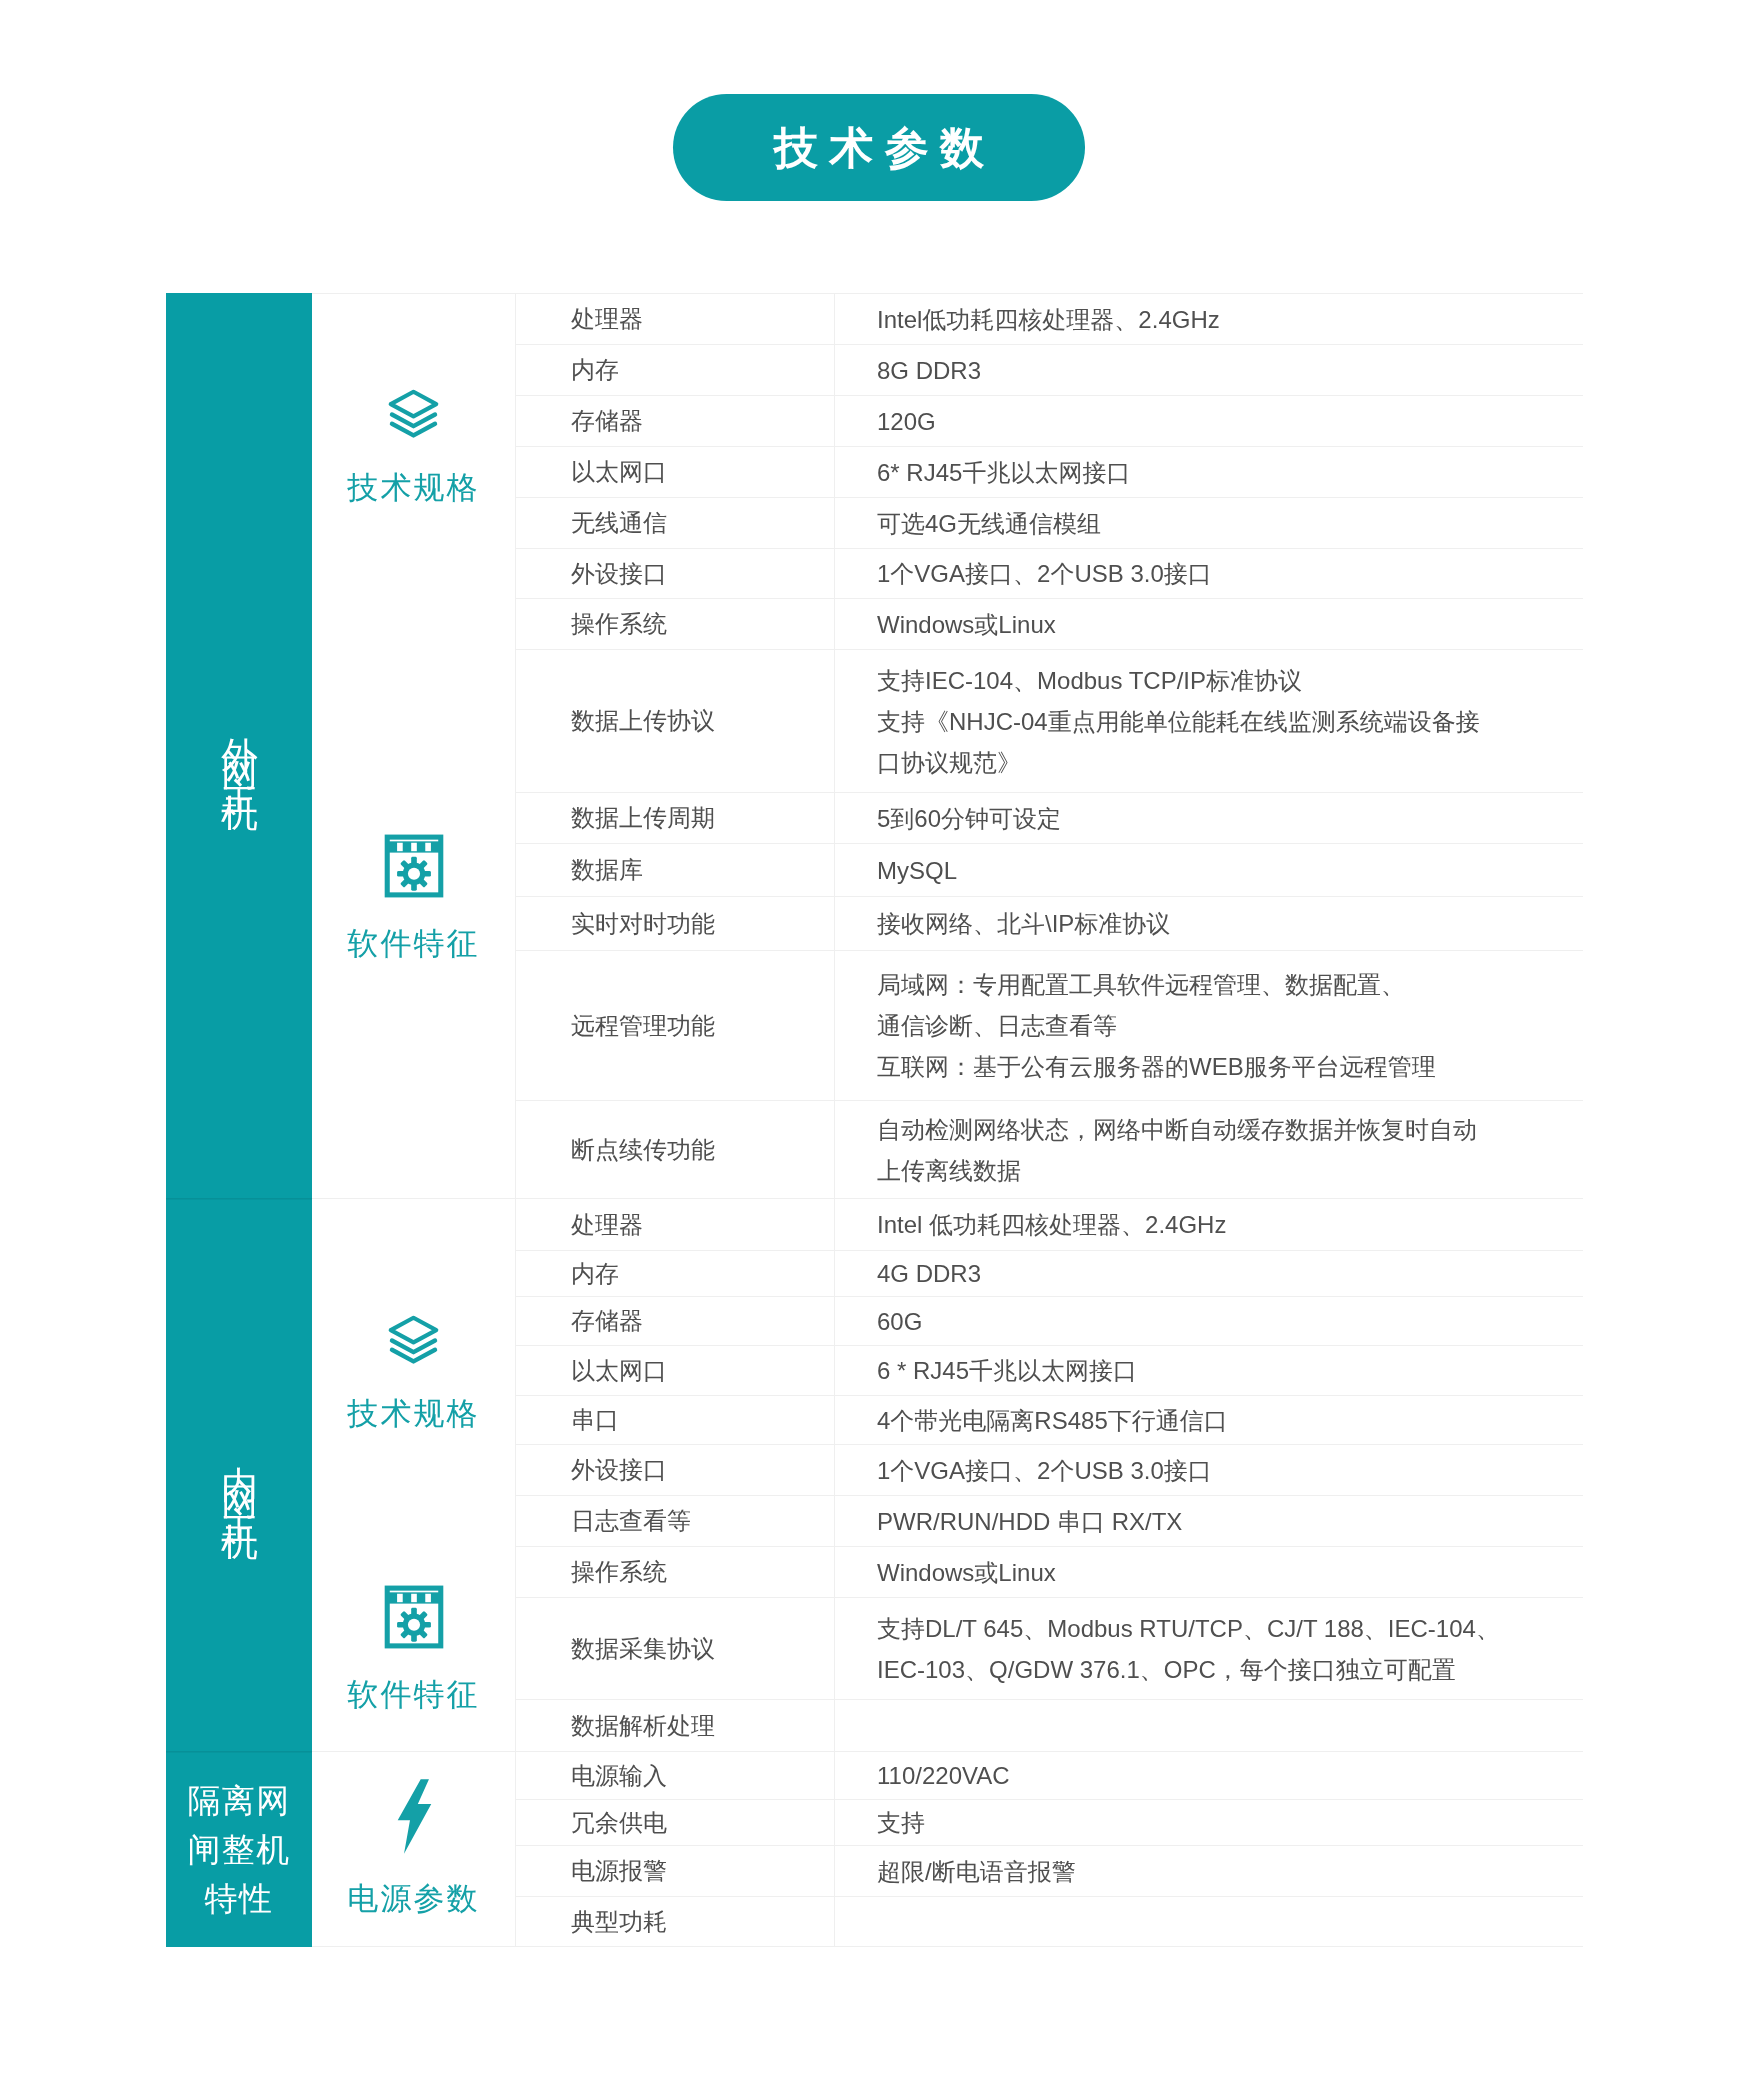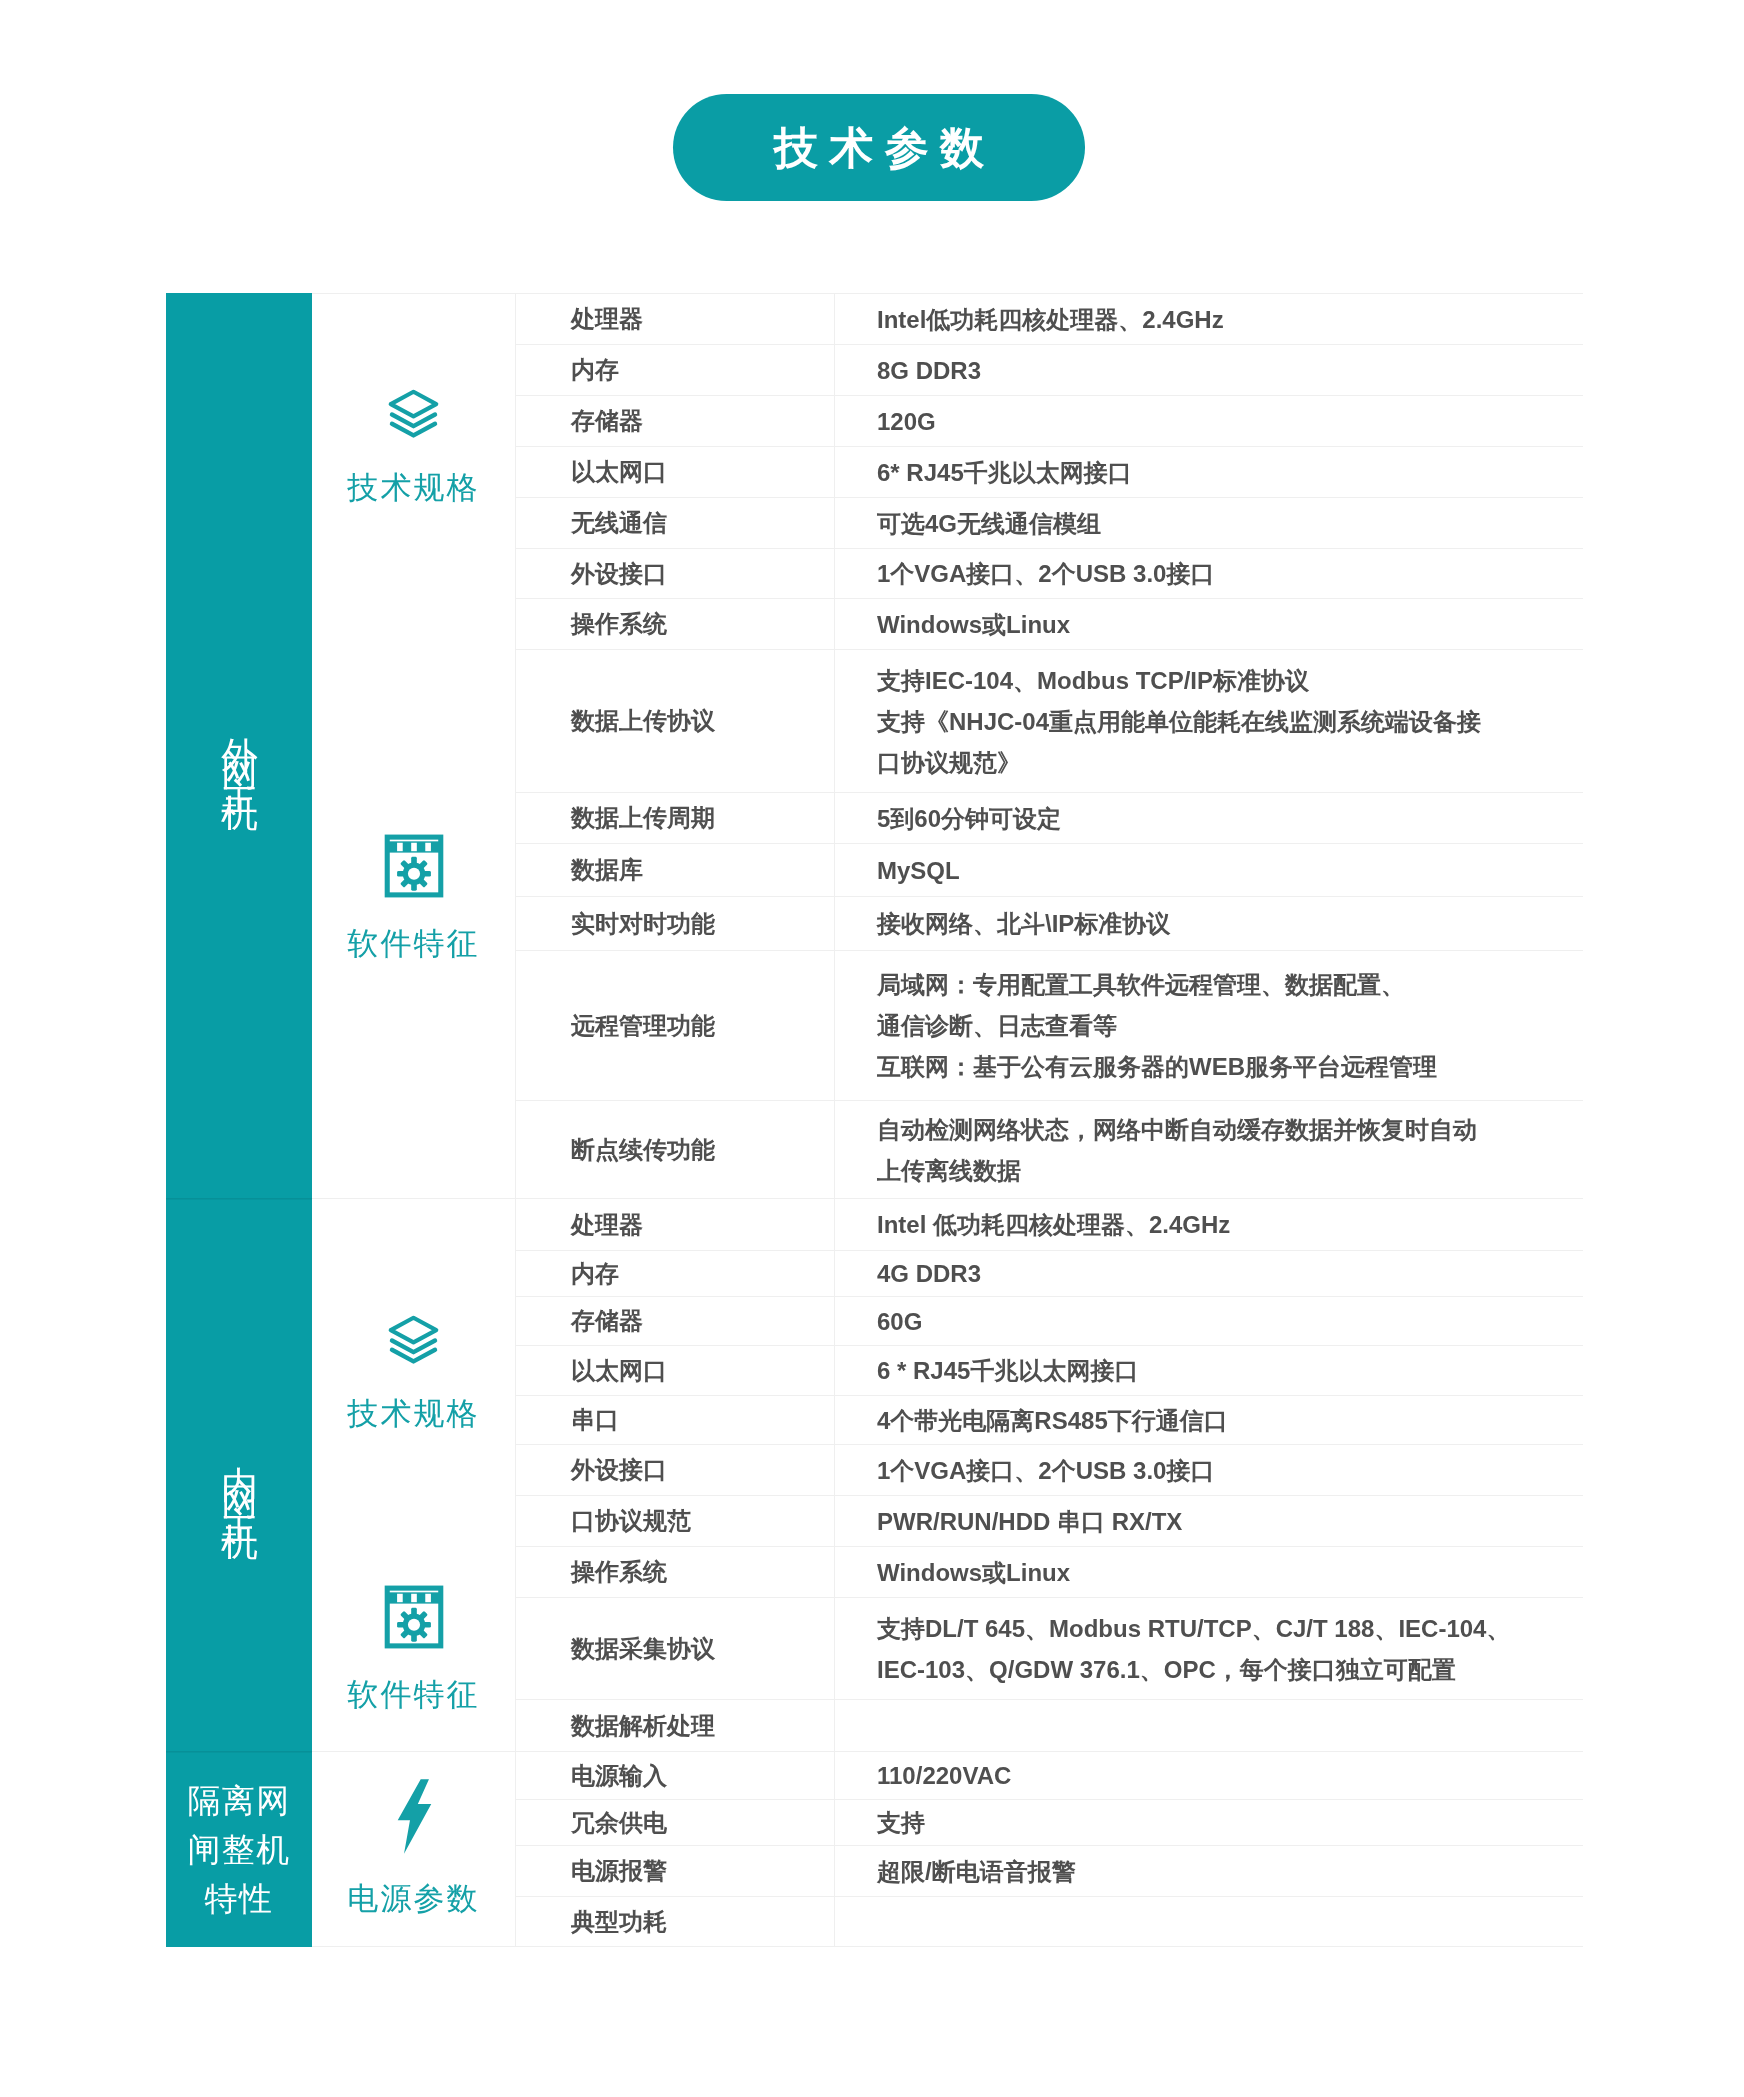--- a/index.html
+++ b/index.html
@@ -26,21 +26,21 @@
   .side-label.multiline { white-space:pre-line; text-align:center;
                           font-size:33px; line-height:49px; letter-spacing:1.4px; }
   .section-body { flex:1; display:flex; flex-direction:column; background:#ffffff;
                   border-top:1.4px solid #efefef; }
   .section:last-child .section-body { border-bottom:1.4px solid #efefef; }
 
   .group { display:flex; }
   .icon-cell { width:203px; flex-shrink:0; display:flex; flex-direction:column;
                align-items:center; justify-content:center; gap:23px; }
   .cat-label { color:#14a0a7; font-size:31px; font-weight:500; letter-spacing:2.1px; }
-  .rows { flex:1; display:flex; flex-direction:column; border-left:1.4px solid #efefef;font-weight:bold; }
+  .rows { flex:1; display:flex; flex-direction:column; border-left:1.4px solid #efefef; }
   .row { display:flex; border-bottom:1.4px solid #efefef; }
   .group:last-child .row:last-child { border-bottom:none; }
   .name { width:319px; flex-shrink:0; border-right:1.4px solid #efefef;
           display:flex; align-items:center; padding-left:55px;
           font-size:24px; color:#4f4f4f; }
   .value { flex:1; display:flex; align-items:center; padding-left:42px; padding-right:21px;
            font-size:24px; color:#4f4f4f; white-space:pre-line; line-height:41px; }
 
   .ic-stroke { stroke:#14a0a7; fill:none; }
   .ic-fill   { fill:#14a0a7; }
@@ -197,21 +197,21 @@
             </div>
             <div class="row" style="height:49px">
               <div class="name">串口</div>
               <div class="value">4个带光电隔离RS485下行通信口</div>
             </div>
             <div class="row" style="height:51px">
               <div class="name">外设接口</div>
               <div class="value">1个VGA接口、2个USB 3.0接口</div>
             </div>
             <div class="row" style="height:51px">
-              <div class="name">口协议规范</div>
+              <div class="name">日志查看等</div>
               <div class="value">PWR/RUN/HDD 串口 RX/TX</div>
             </div>
           </div>
         </div>
 
         <div class="group">
           <div class="icon-cell">
             <svg width="62" height="68" viewBox="0 0 44 48">
               <rect class="ic-stroke" stroke-width="3.6" x="3" y="3.5" width="38" height="41"></rect>
               <rect class="ic-fill" x="3" y="6.5" width="38" height="8"></rect>

